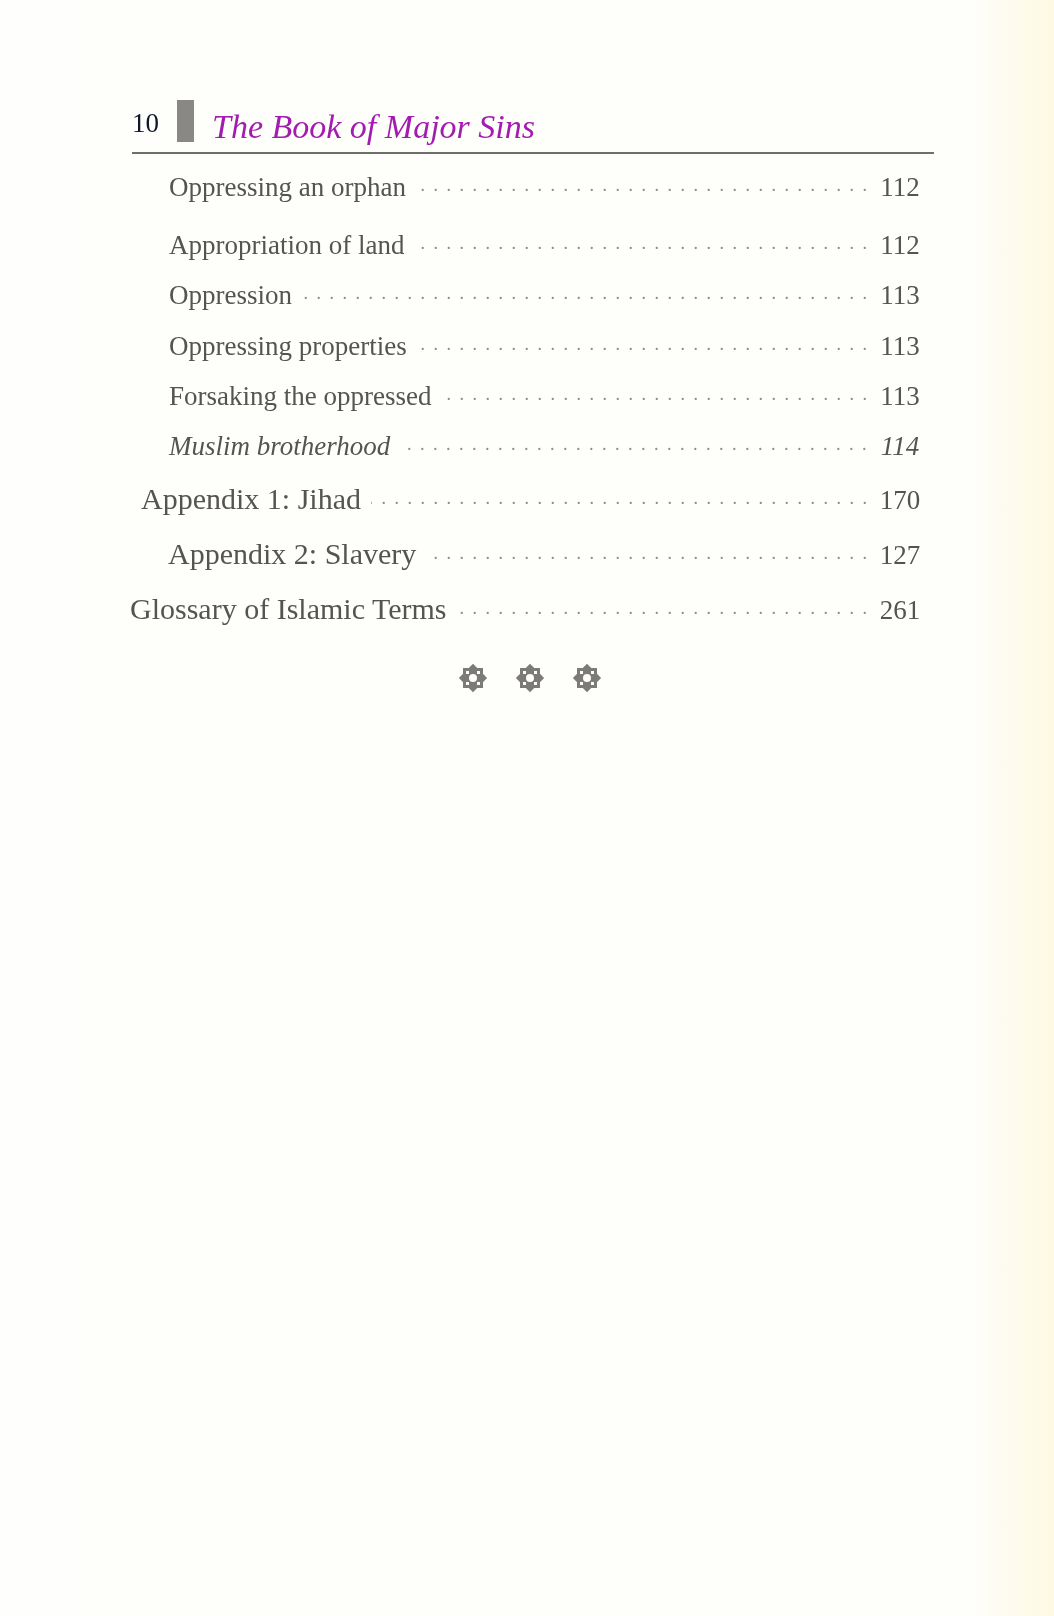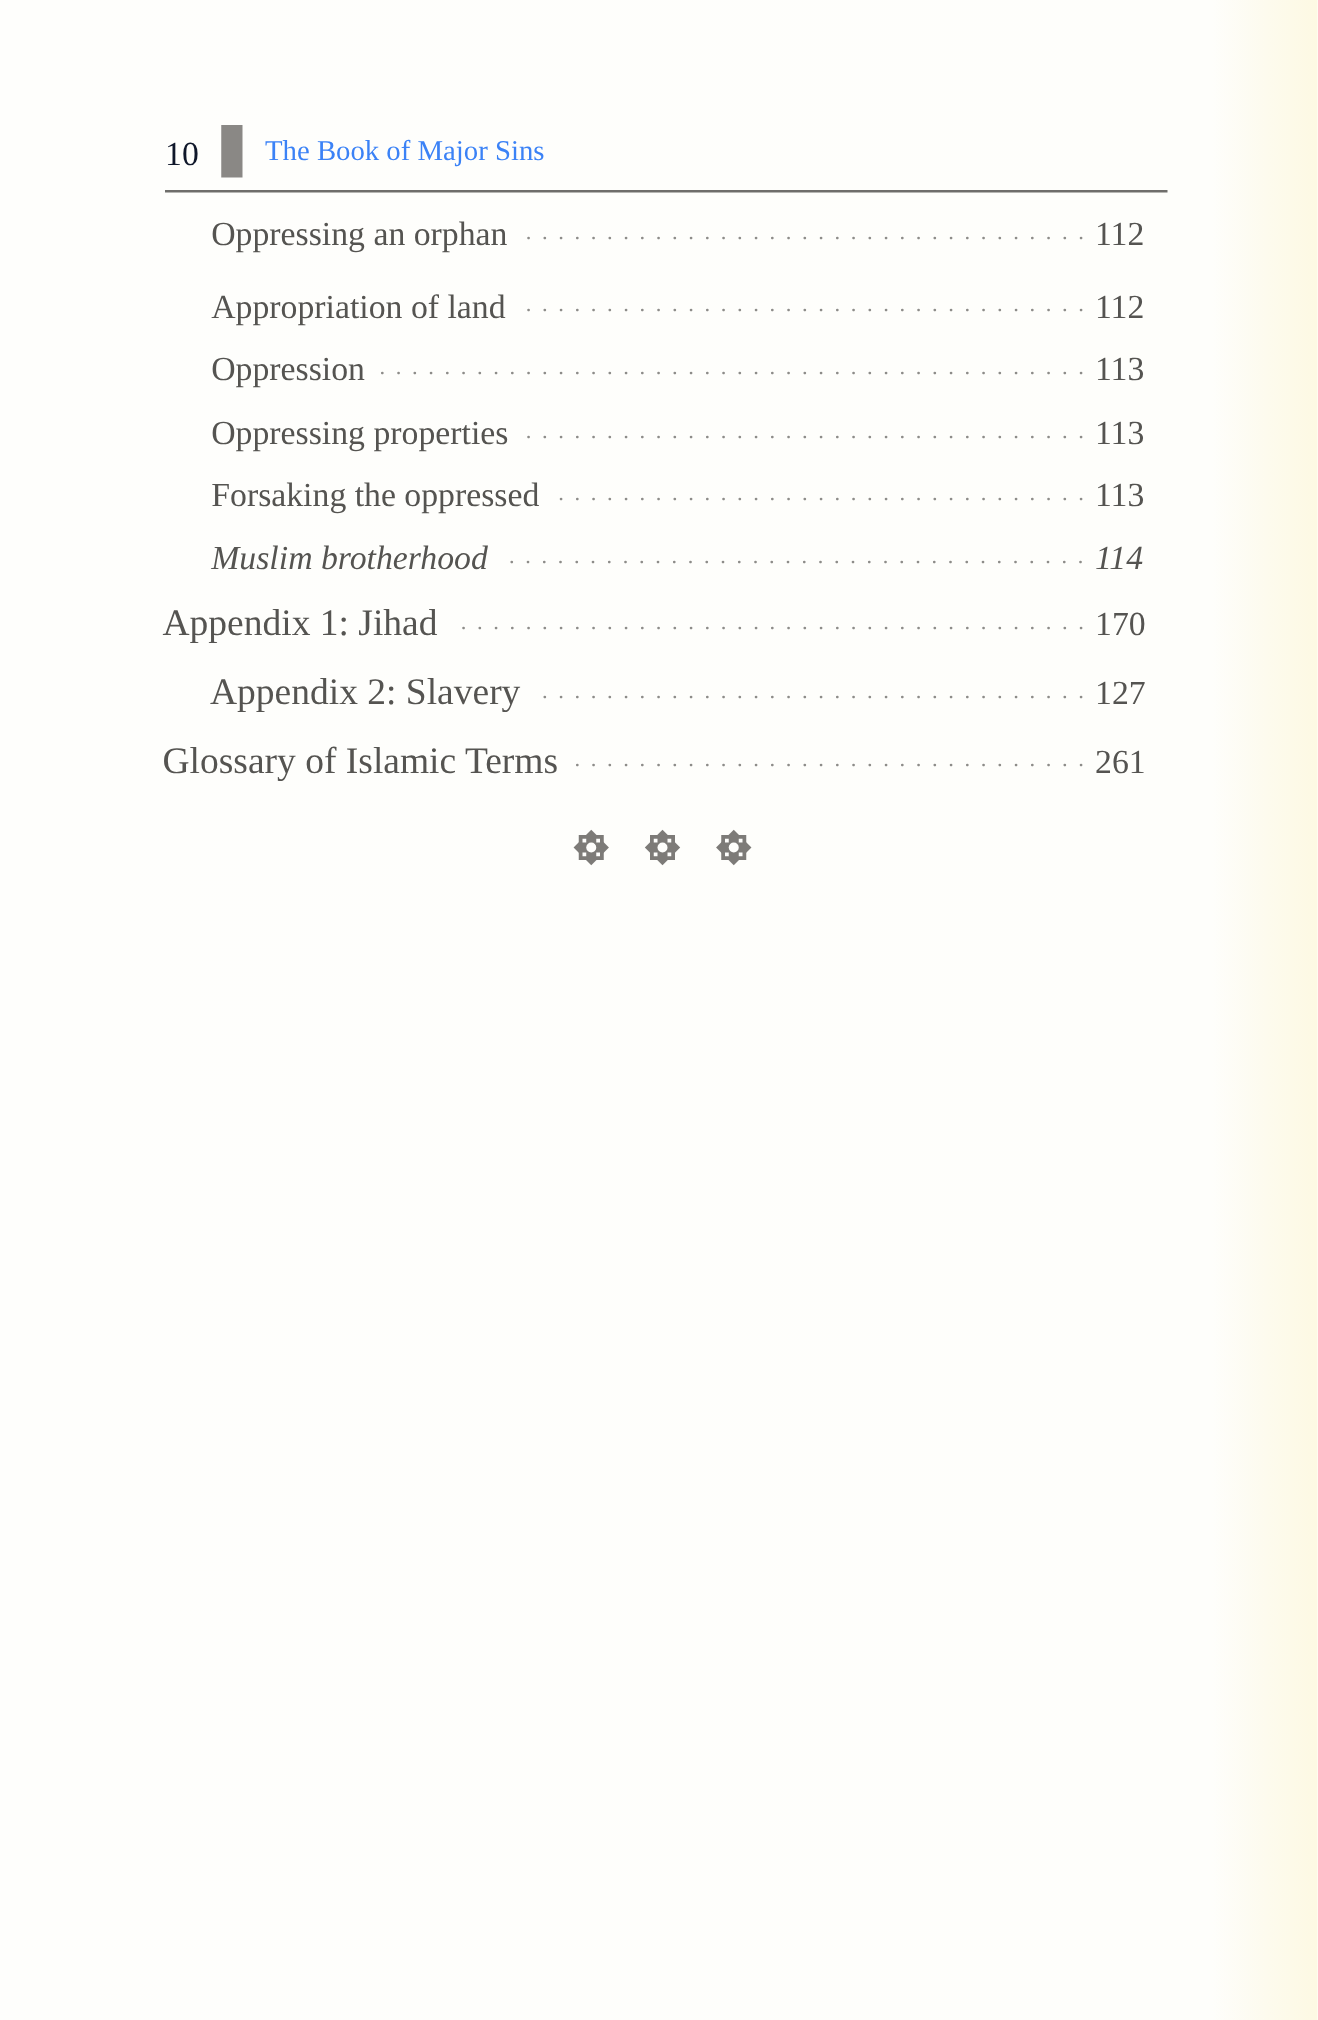--- a/index.html
+++ b/index.html
@@ -16,21 +16,21 @@
       position: absolute; left: 132px; top: 94px; width: 802px; height: 60px;
     }
     .page-number {
       position: absolute; left: 0; top: 14px; font-size: 27px; color: #0f172a;
     }
     .head-bar {
       position: absolute; left: 177px; top: 6px; width: 17px; height: 42px;
       background: #8a8885; left: 45px;
     }
     .book-title {
-      position: absolute; left: 80px; top: 14px; font-size: 23px; color: #3b82f6;
+      position: absolute; left: 80px; top: 14px; font-size: 34px; font-style: italic; color: #a21caf;
     }
     .head-rule {
       position: absolute; left: 0; top: 58px; width: 802px; height: 2px; background: #6f6e6b;
     }
 
     .toc { position: absolute; left: 0; top: 0; width: 1054px; }
     .toc-row {
       position: absolute; display: flex; align-items: baseline;
       right: 130px; white-space: nowrap;
     }
@@ -39,21 +39,21 @@
     .toc-label { flex: 0 0 auto; }
     .toc-leader {
       flex: 1 1 auto; overflow: hidden; margin: 0 8px 0 10px;
       color: #8d8c89; letter-spacing: 4px; font-size: 18px;
     }
     .toc-leader::before {
       content: ". . . . . . . . . . . . . . . . . . . . . . . . . . . . . . . . . . . . . . . . . . . . . . . . . . . . . . . . . . . . . . . . . . . . . . . .";
       letter-spacing: 1px; word-spacing: 2px;
       float: right;
     }
-    .toc-page { flex: 0 0 auto; width: 48px; text-align: left; font-size: 27px; }
+    .toc-page { flex: 0 0 auto; width: 48px; text-align: center; font-size: 27px; }
 
     .ornaments {
       position: absolute; top: 660px; left: 455px; width: 150px; height: 36px;
       display: flex; justify-content: space-between;
     }
     .ornament { width: 36px; height: 36px; }
   </style>
 </head>
 <body>
 
@@ -90,21 +90,21 @@
     <div class="toc-row sub" style="top:381px;">
       <span class="toc-label">Forsaking the oppressed</span>
       <span class="toc-leader"></span>
       <span class="toc-page">113</span>
     </div>
     <div class="toc-row sub" style="top:431px;font-style:italic;">
       <span class="toc-label">Muslim brotherhood</span>
       <span class="toc-leader"></span>
       <span class="toc-page">114</span>
     </div>
-    <div class="toc-row main" style="top:482px;">
+    <div class="toc-row main" style="top:482px;margin-left:11px;">
       <span class="toc-label">Appendix 1: Jihad</span>
       <span class="toc-leader"></span>
       <span class="toc-page">170</span>
     </div>
     <div class="toc-row main" style="top:537px;margin-left:38px;">
       <span class="toc-label">Appendix 2: Slavery</span>
       <span class="toc-leader"></span>
       <span class="toc-page">127</span>
     </div>
     <div class="toc-row main" style="top:592px;">

